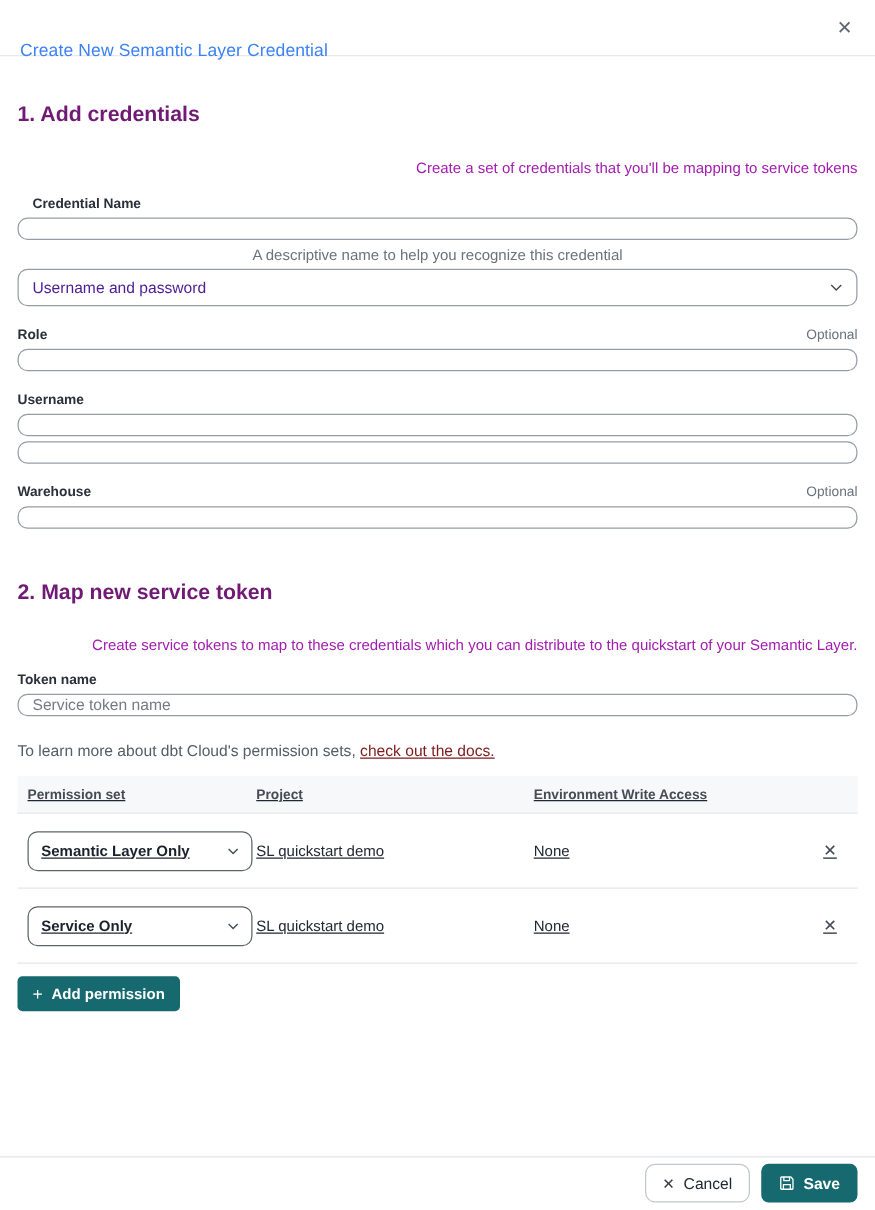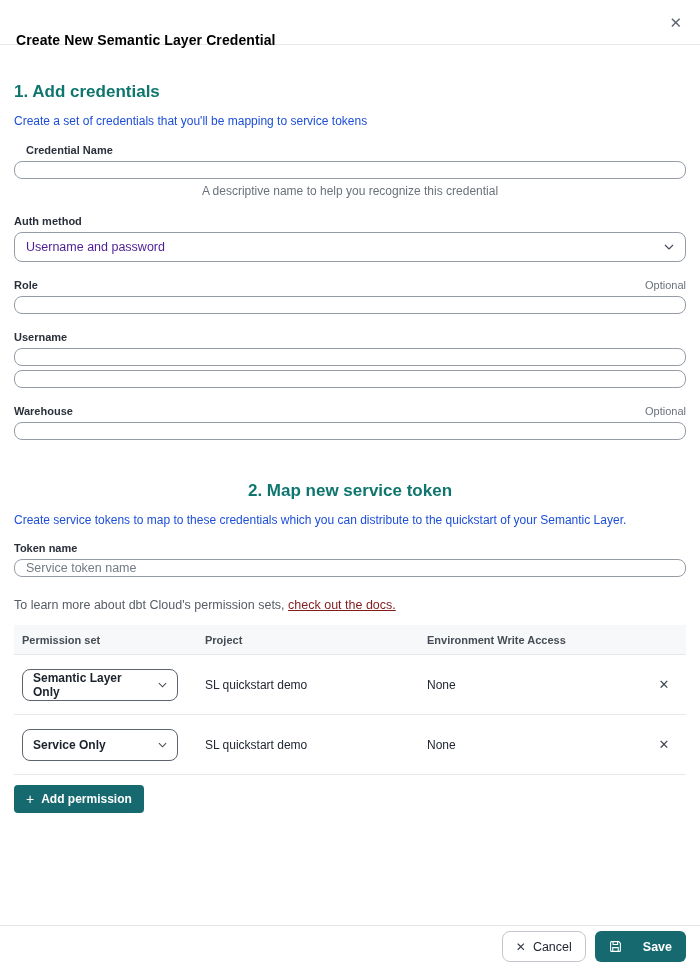--- a/index.html
+++ b/index.html
@@ -16,30 +16,30 @@
   
   .modal-header {
     height: 45px;
     flex: 0 0 45px;
     display: flex;
     align-items: center;
     justify-content: space-between;
     padding: 0 16px;
     border-bottom: 1px solid #e7e8ea;
   }
-  .modal-title { font-size: 14px; font-weight: 700; color: #000000; letter-spacing: .1px; margin-top: 36px; }
+  .modal-title { font-size: 14px; font-weight: 400; color: #3b82f6; letter-spacing: .1px; margin-top: 36px; }
   .close-btn {
     background: none; border: none; cursor: pointer;
     font-size: 15px; color: #5f6670; line-height: 1; padding: 2px;
   }
   
   .main { flex: 1 1 auto; padding: 0 14px; }
-  h2.section-heading { font-size: 17px; line-height: 22px; font-weight: 700; color: #0f766e; margin-top: 36px; }
-  h2.section-heading.second { margin-top: 40px; text-align: center; }
-  .section-desc { font-size: 12px; line-height: 15px; color: #1d4ed8; margin-top: 11px; }
+  h2.section-heading { font-size: 17px; line-height: 22px; font-weight: 700; color: #701a75; margin-top: 36px; }
+  h2.section-heading.second { margin-top: 40px; }
+  .section-desc { font-size: 12px; line-height: 15px; color: #a21caf; margin-top: 24px; text-align: right; }
   .field-label-row { display: flex; justify-content: space-between; align-items: baseline; margin-top: 17px; }
   .field-label-row.first { margin-top: 15px; margin-left: 12px; }
   .field-label-row.tight { margin-top: 14px; }
   .field-label { font-size: 11px; line-height: 13px; font-weight: 700; color: #2a303a; }
   .optional-tag { font-size: 11px; line-height: 13px; color: #6b727c; font-weight: 400; }
   .text-input {
     display: block; width: 100%; height: 18px; margin-top: 4px;
     border: 1px solid #969ca6; border-radius: 8px; background: #fff;
     font-family: inherit; font-size: 12.5px; color: #222833; padding: 0 11px;
   }
@@ -49,38 +49,38 @@
     display: flex; align-items: center; justify-content: space-between;
     width: 100%; height: 30px; margin-top: 4px; padding: 0 11px;
     border: 1px solid #969ca6; border-radius: 8px; background: #fff;
     font-size: 12.5px; color: #4c1d95; cursor: pointer;
   }
   .chevron-icon { flex: 0 0 auto; margin-left: 8px; display: flex; }
   
   .docs-line { margin-top: 21px; font-size: 12.5px; color: #565d66; }
   .docs-link { color: #7f1d1d; text-decoration: underline; cursor: pointer; }
   
-  .perm-table { margin-top: 13px; width: 100%; }
+  .perm-table { margin-top: 13px; width: 100%; text-decoration: underline; }
   .perm-row {
     display: grid;
     grid-template-columns: 183px 222px 1fr 44px;
     align-items: center;
     border-bottom: 1px solid #e7e8ea;
   }
   .perm-row.head {
     background: #f7f8f9;
     height: 30px;
     border-bottom: 1px solid #e7e8ea;
   }
   .perm-row.body-row { height: 60px; }
   .perm-cell { padding: 0 8px; font-size: 12px; color: #222833; }
   .perm-head-cell { padding: 0 8px; font-size: 11px; font-weight: 700; color: #454c56; }
   .perm-select {
     display: flex; align-items: center; justify-content: space-between;
-    width: 156px; height: 32px; padding: 0 10px;
+    width: 180px; height: 32px; padding: 0 10px;
     border: 1px solid #5d636d; border-radius: 8px; background: #fff;
     font-size: 12px; font-weight: 700; color: #1b222c; cursor: pointer; gap: 16px;
   }
   .row-remove-btn {
     background: none; border: none; cursor: pointer;
     font-size: 13px; color: #444b55; justify-self: center; padding: 4px; line-height: 1;
   }
   
   .add-permission-btn {
     margin-top: 10px;
@@ -98,21 +98,21 @@
     padding: 5px 14px 6px;
   }
   .cancel-btn {
     display: inline-flex; align-items: center; gap: 7px;
     background: #ffffff; border: 1px solid #c3c7cd; border-radius: 8px;
     height: 31px; padding: 0 13px; font-family: inherit;
     font-size: 12.5px; font-weight: 400; color: #222833; cursor: pointer;
   }
   .cancel-x { font-size: 12px; color: #343b45; line-height: 1; }
   .save-btn {
-    display: inline-flex; align-items: center; gap: 21px;
+    display: inline-flex; align-items: center; gap: 7px;
     background: #15696f; border: none; border-radius: 6px;
     height: 31px; padding: 0 14px; font-family: inherit;
     font-size: 12.5px; font-weight: 700; color: #ffffff; cursor: pointer;
   }
 </style>
 </head>
 <body>
 
 <div class="modal-header">
   <div class="modal-title">Create New Semantic Layer Credential</div>
@@ -124,23 +124,20 @@
   
   <h2 class="section-heading">1. Add credentials</h2>
   <div class="section-desc">Create a set of credentials that you'll be mapping to service tokens</div>
 
   <div class="field-label-row first">
     <span class="field-label">Credential Name</span>
   </div>
   <input class="text-input" type="text" value="" style="">
   <div class="helper-text">A descriptive name to help you recognize this credential</div>
 
-  <div class="field-label-row">
-    <span class="field-label">Auth method</span>
-  </div>
   <div class="select-box">
     <span>Username and password</span>
     <span class="chevron-icon">
       <svg width="10" height="6" viewBox="0 0 10 6">
           <path d="M1 1l4 4 4-4" fill="none" stroke="#454c56" stroke-width="1.2"></path>
         </svg>
     </span>
   </div>
 
   <div class="field-label-row">

